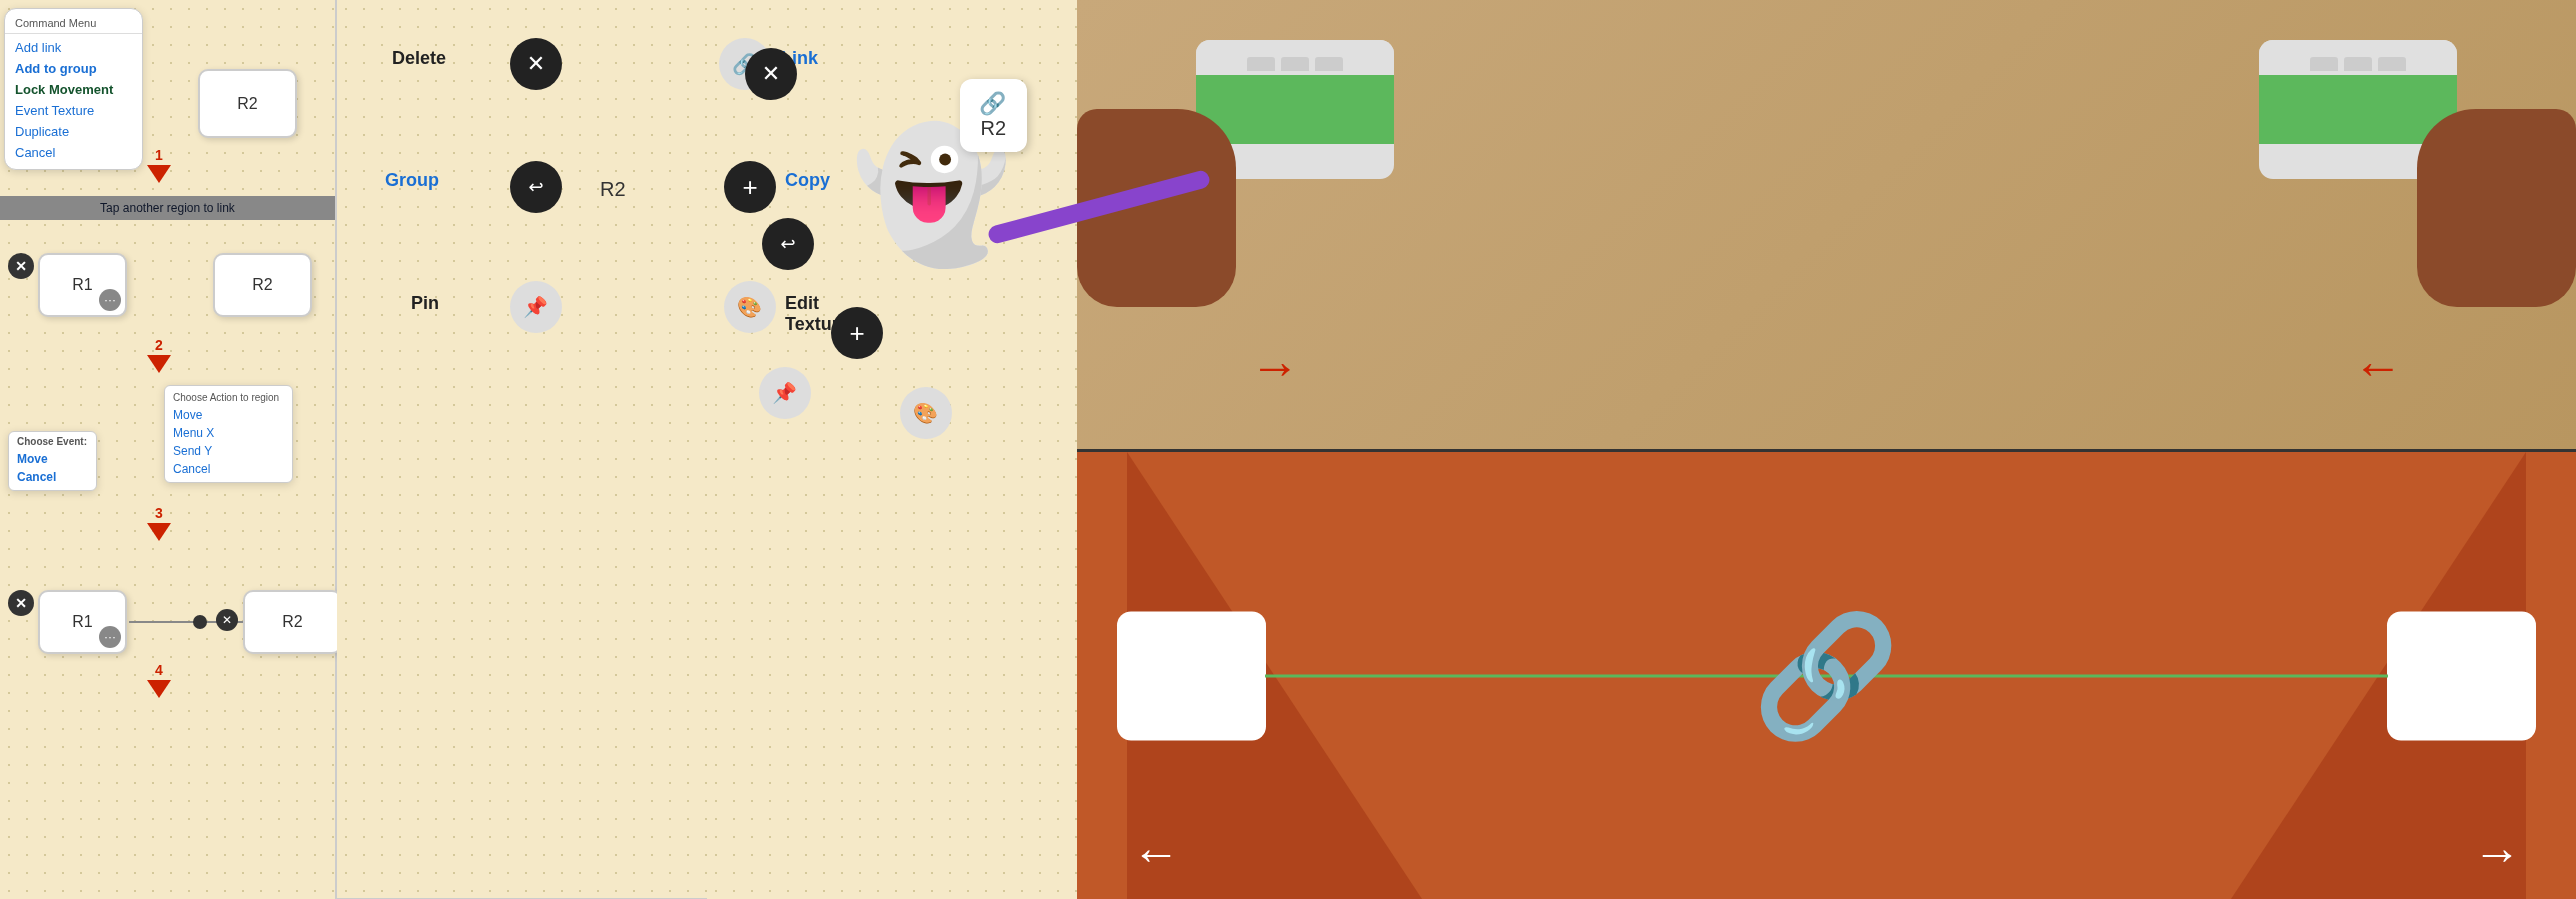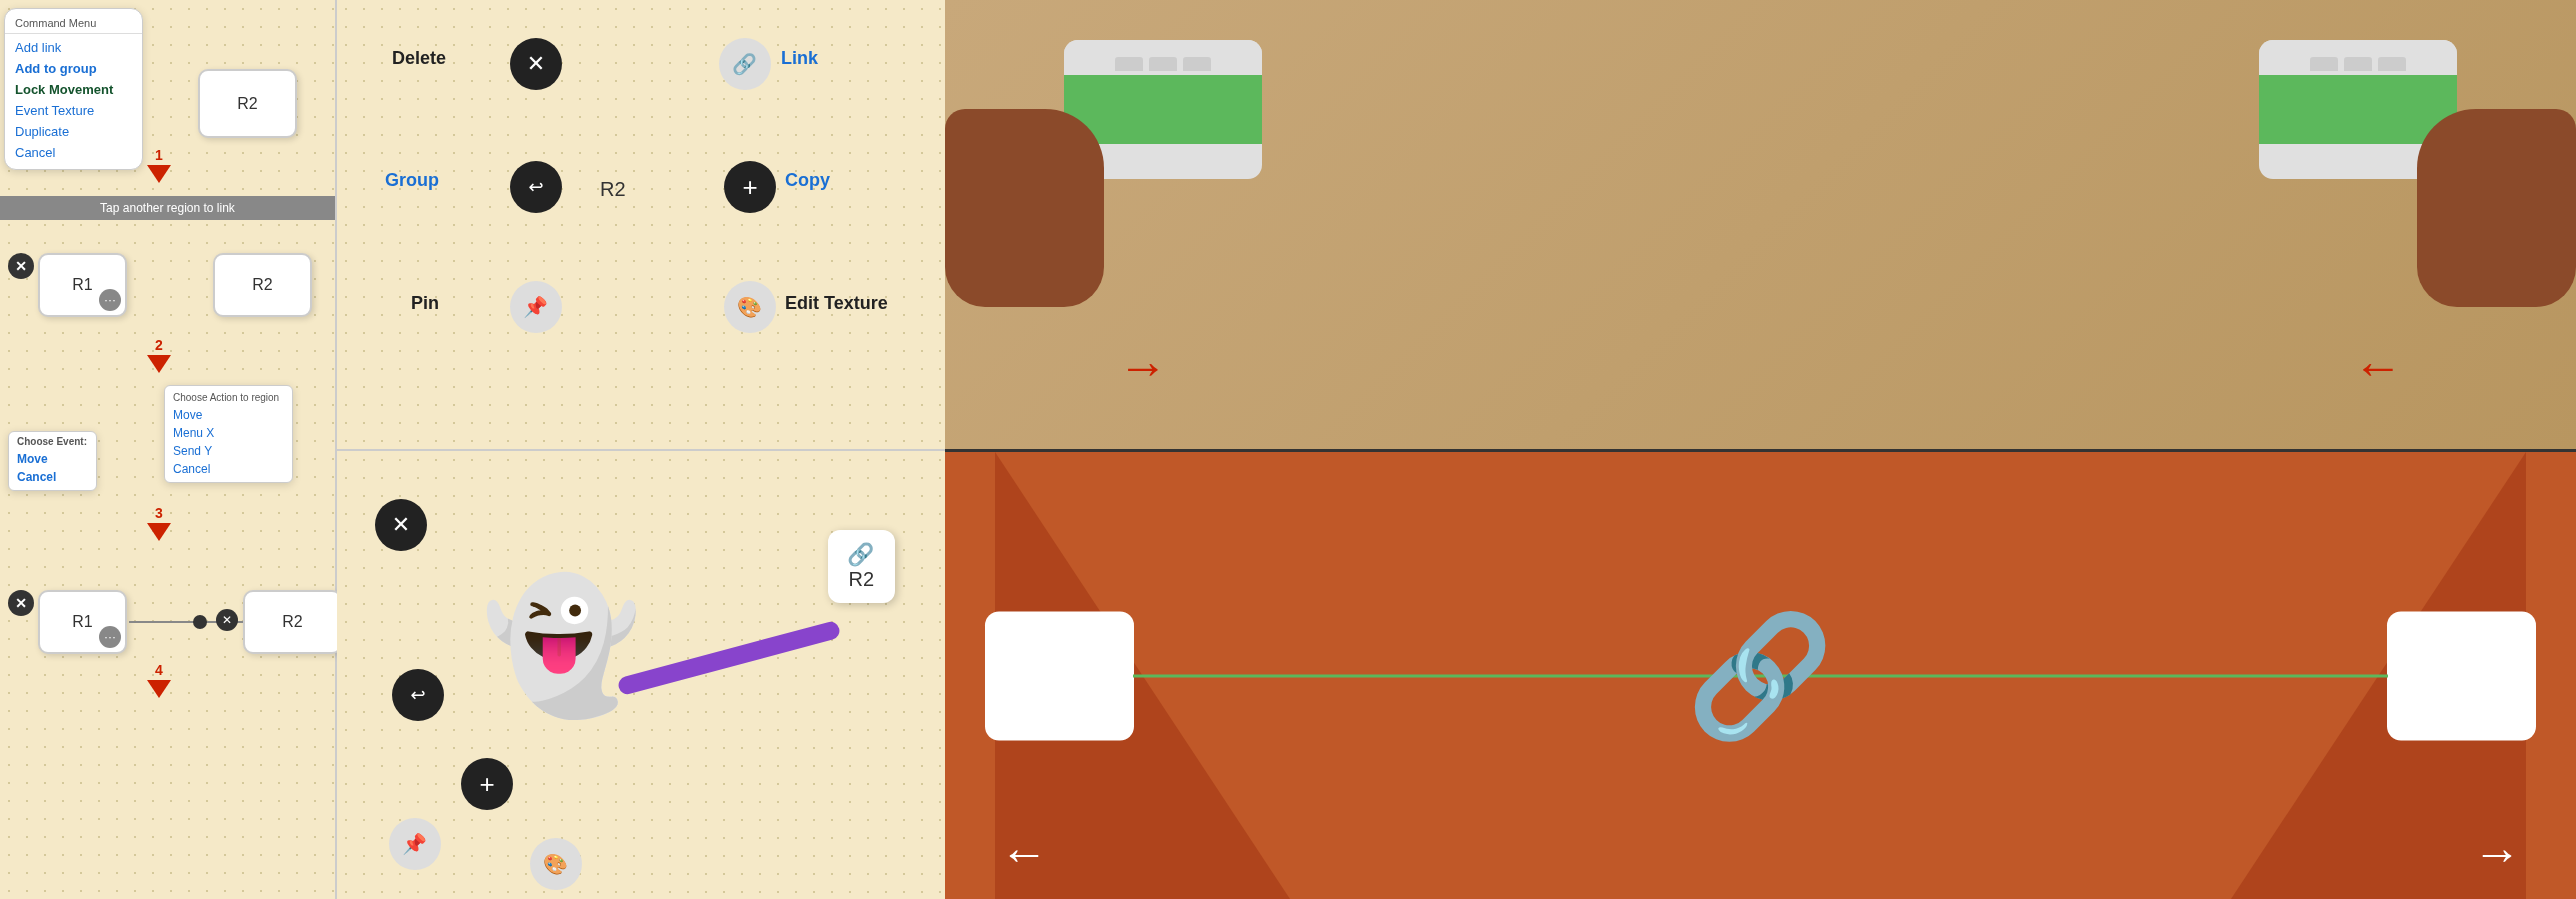--- a/index.html
+++ b/index.html
@@ -92,21 +92,21 @@
       font-size: 16px;
       font-weight: 500;
       color: #333;
       box-shadow: 2px 2px 6px rgba(0,0,0,0.15);
     }
 
     
     .tap-bar {
       position: absolute;
       background: #888;
-      color: #ffffff;
+      color: #0f172a;
       font-size: 12px;
       padding: 5px 12px;
       border-radius: 0;
       left: 0;
       right: 0;
       text-align: center;
     }
 
     
     .x-btn {
@@ -178,25 +178,25 @@
       padding-bottom: 3px;
     }
     .choose-event-item {
       font-size: 12px;
       color: #1a6fd4;
       padding: 2px 0;
     }
 
     
     .middle-panels {
-      width: 608px;
+      width: 740px;
       height: 900px;
       flex-shrink: 0;
       display: flex;
-      flex-direction: column;
+      flex-direction: row;
     }
     .middle-top {
       flex: 1;
       background: #f5e9c8;
       background-image: radial-gradient(circle, #d4c89a 1px, transparent 1px);
       background-size: 18px 18px;
       position: relative;
       border-bottom: 2px solid #ccc;
     }
     .middle-bottom {

